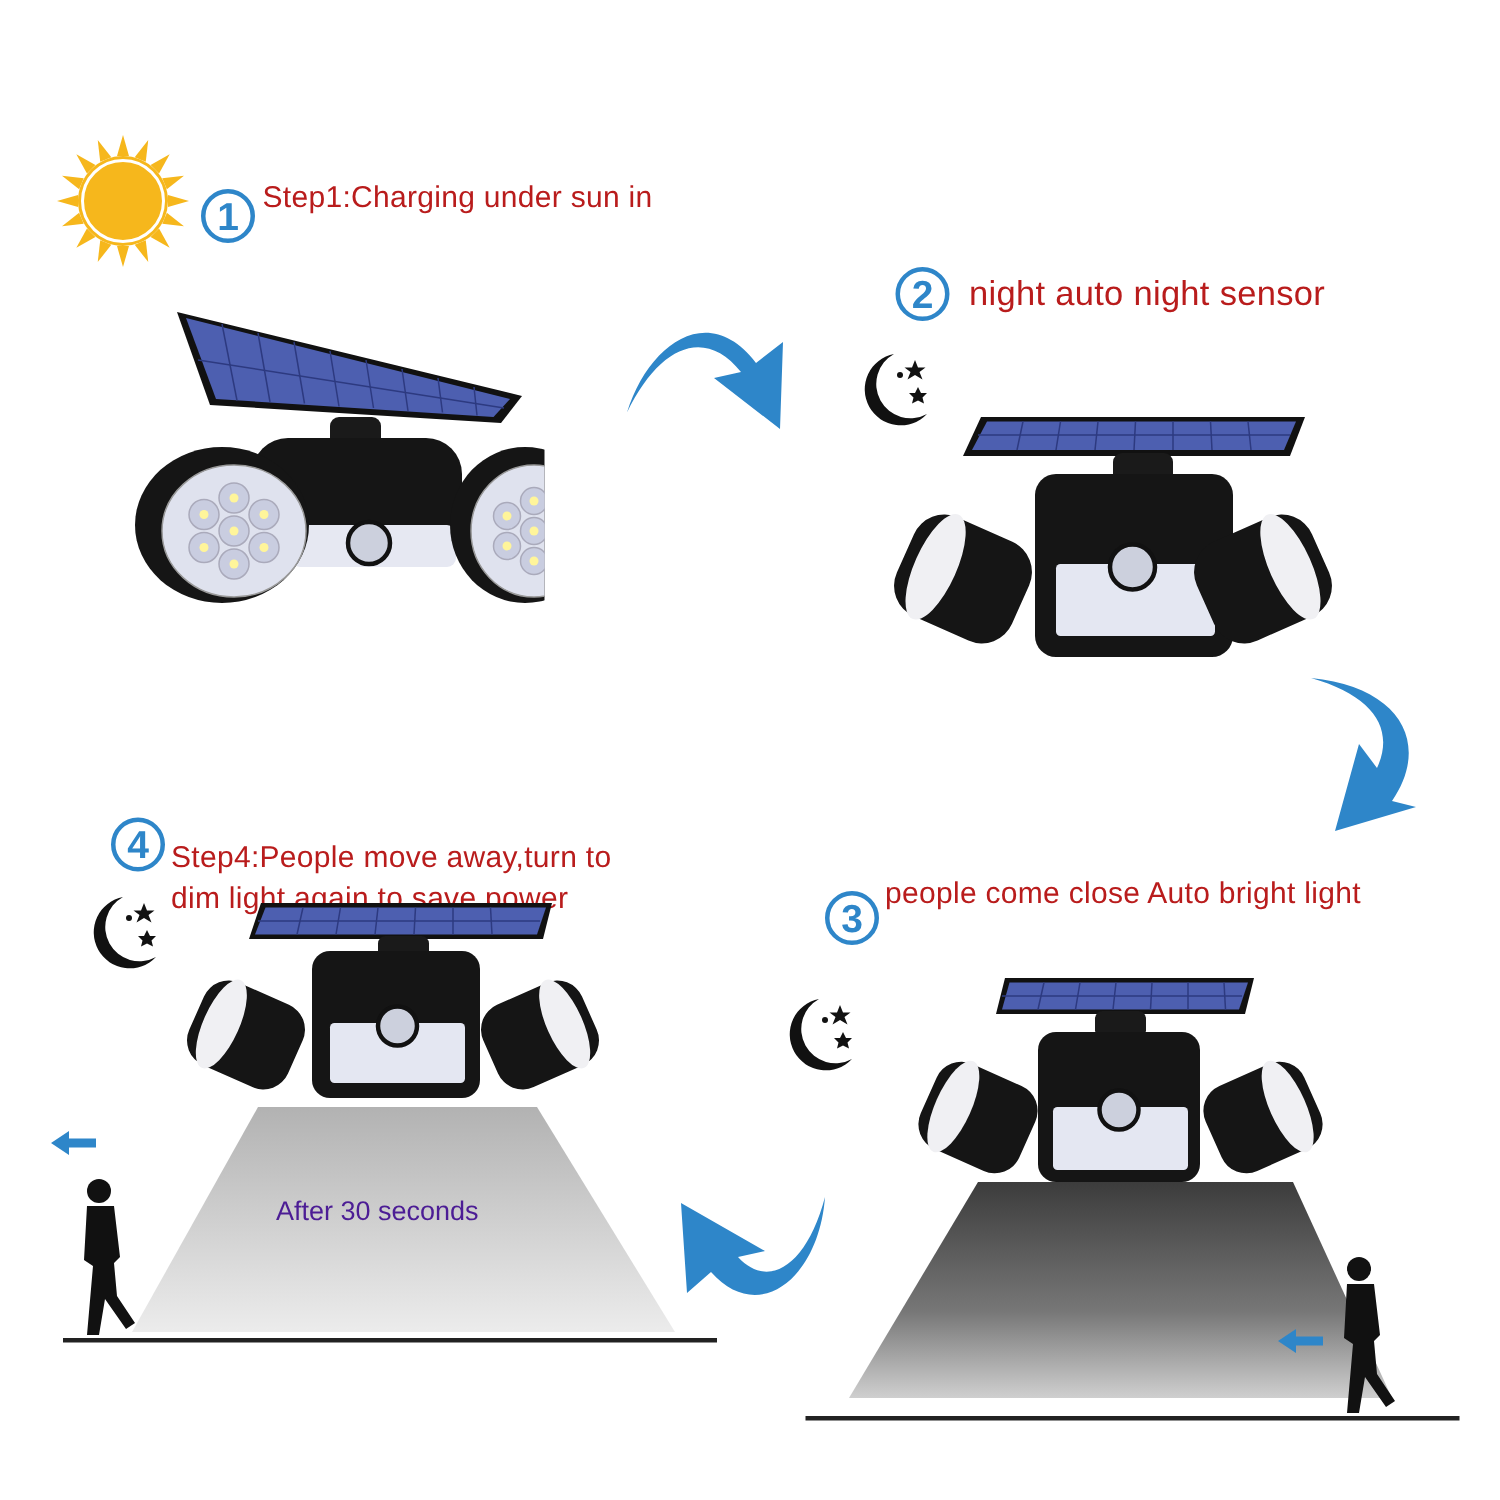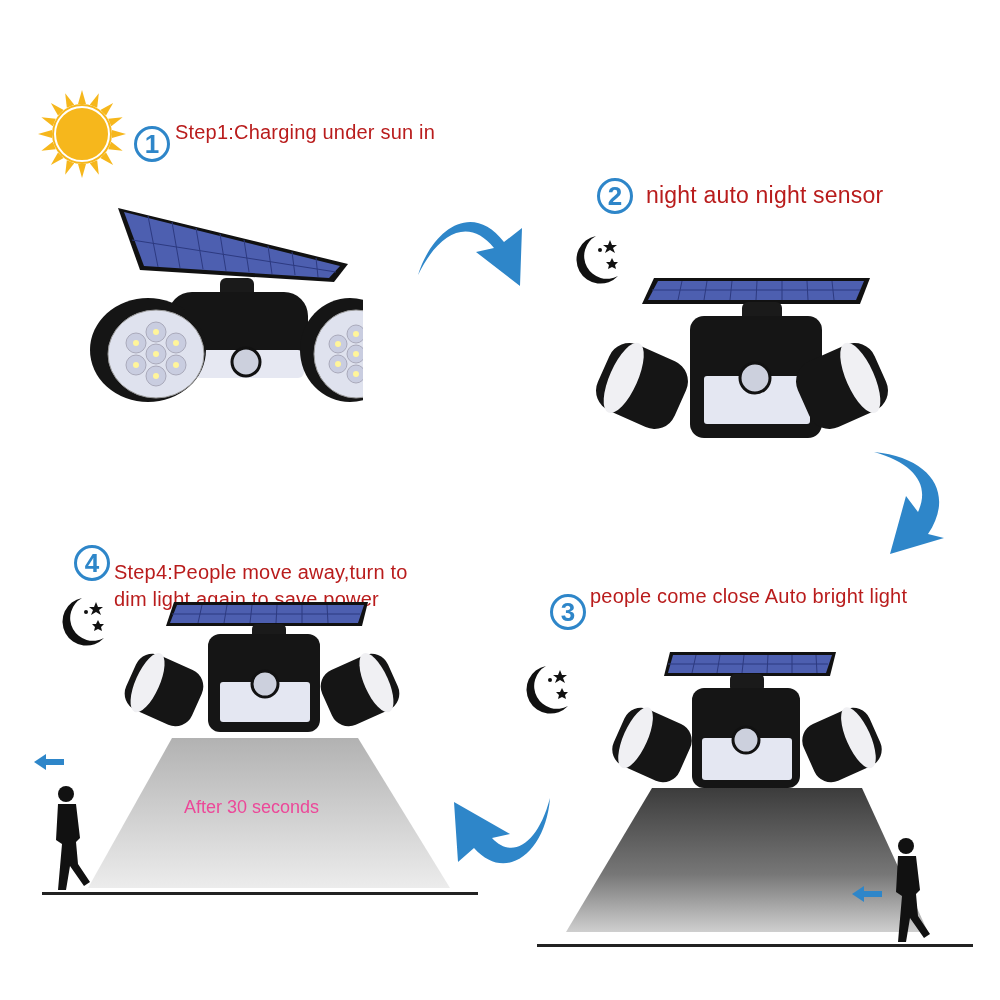--- a/index.html
+++ b/index.html
@@ -4,21 +4,21 @@
 <style>
   html, body { margin:0; padding:0; background:#ffffff; }
   body { width:1000px; height:1000px; position:relative; overflow:hidden; font-family:"Liberation Sans", "DejaVu Sans", sans-serif; }
   .abs { position:absolute; }
   .step-text { position:absolute; color:#b91c1c; font-size:20px; line-height:27px; letter-spacing:0.2px; }
   .step-text.big { font-size:23px; line-height:31px; }
   .step-num { position:absolute; border:3px solid #2e86c9; border-radius:50%; color:#2e86c9; font-weight:bold; text-align:center; box-sizing:border-box; font-family:"Liberation Sans", sans-serif; }
   .step-line { display:block; white-space:nowrap; }
   .ground { position:absolute; height:3px; background:#222; }
   .light-cone { position:absolute; }
-  .after-text { position:absolute; color:#ec4899; font-size:18px; }
+  .after-text { position:absolute; color:#4c1d95; font-size:18px; }
 </style>
 </head>
 <body>
 
 <div>
 
   <svg class="abs" style="left:36px;top:88px" width="92" height="92" viewBox="0 0 92 92">
     <g fill="#f6b71c">
       <g transform="translate(46,46)">
         <polygon points="0,-44 4,-30 -4,-30" transform="rotate(0)"></polygon>

